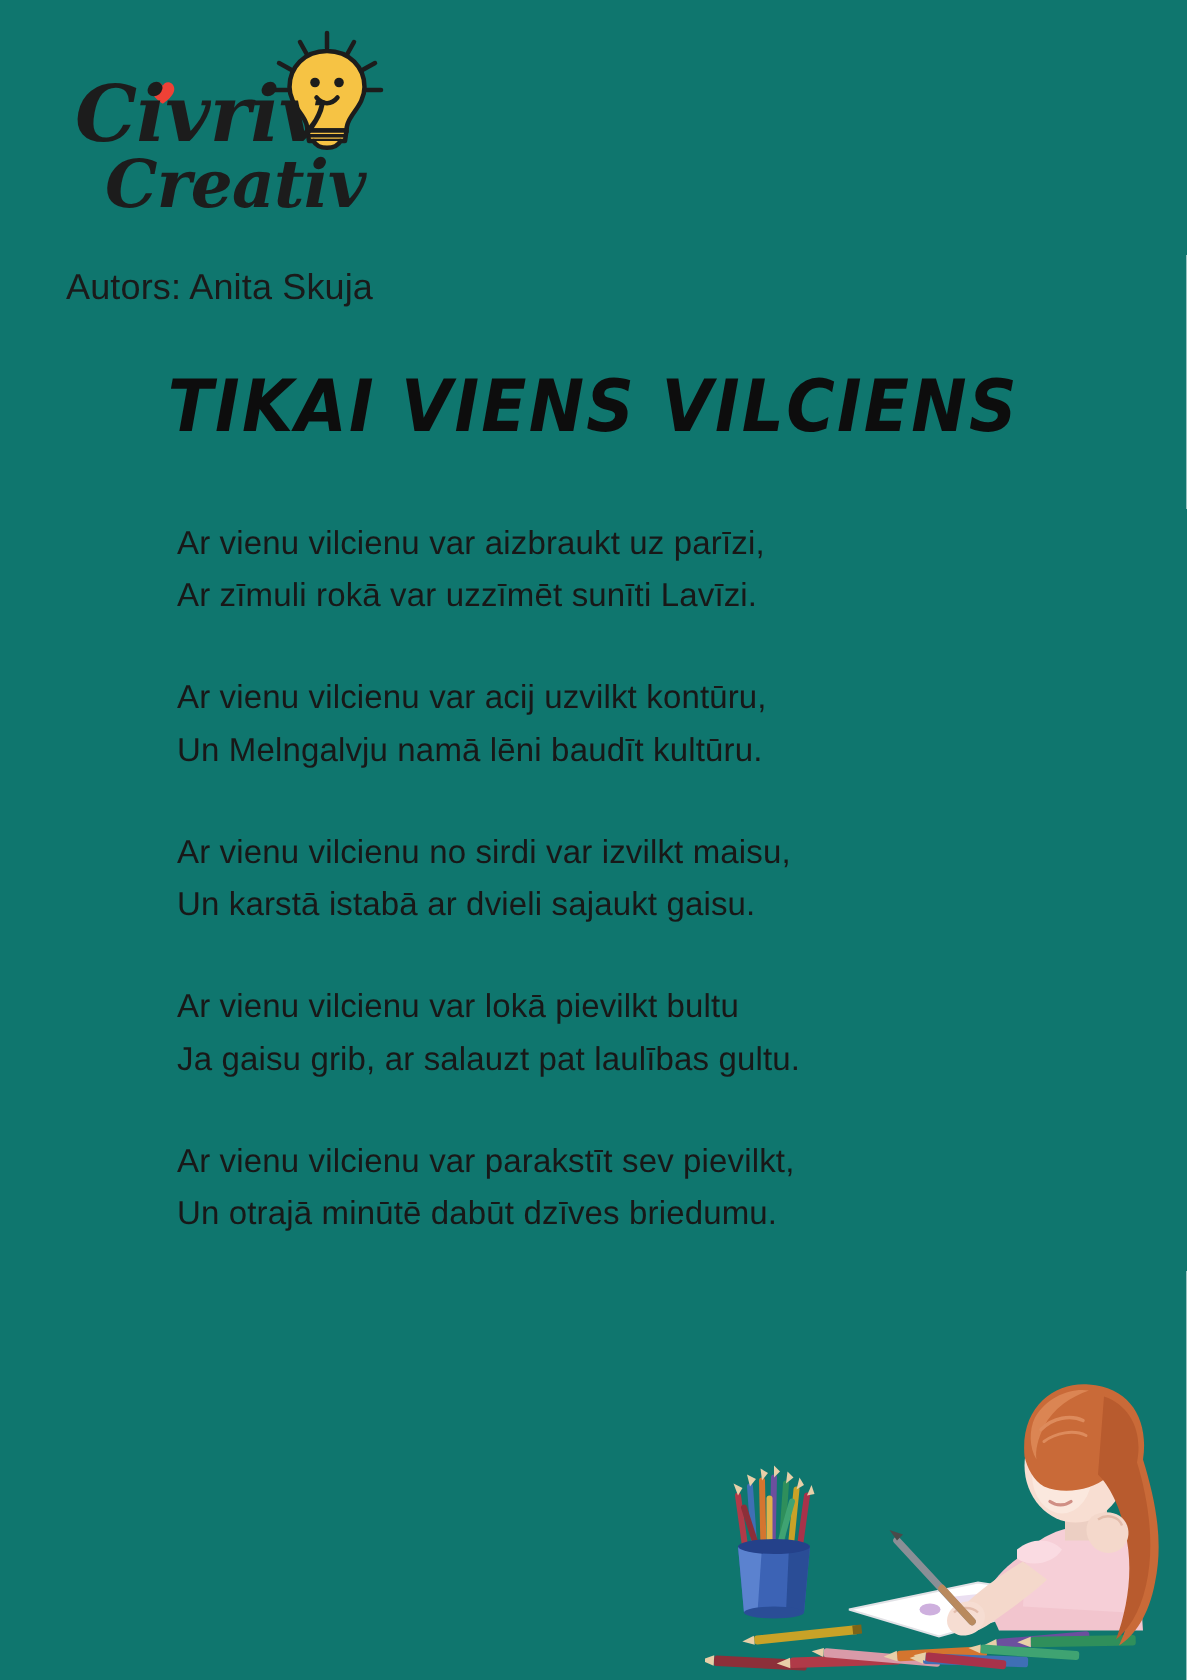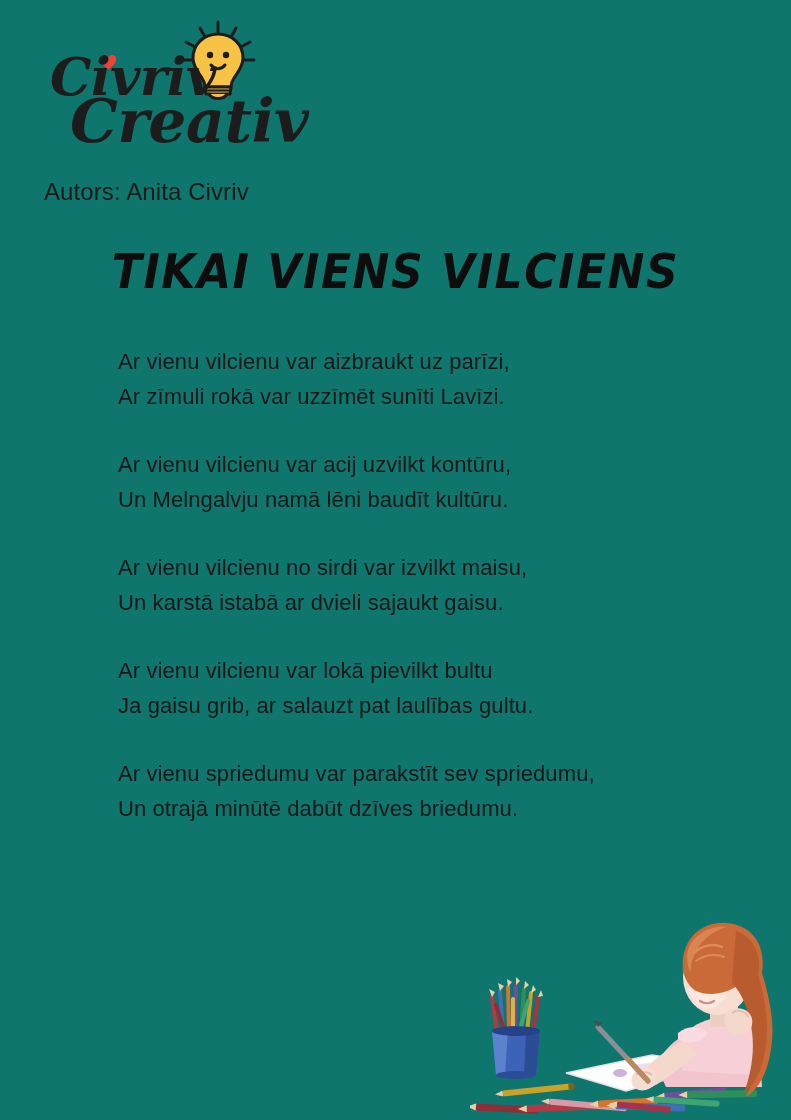--- a/index.html
+++ b/index.html
@@ -42,22 +42,22 @@
     letter-spacing: -0.5px;
     white-space: nowrap;
   }
   .logo-word-1 {
     left: 6px;
     top: 28px;
     font-size: 52px;
   }
   .logo-word-2 {
     left: 26px;
-    top: 68px;
-    font-size: 60px;
+    top: 80px;
+    font-size: 44px;
   }
   .logo-heart {
     position: absolute;
     left: 56px;
     top: 36px;
     width: 17px;
     height: 16px;
   }
 
   
@@ -149,21 +149,21 @@
     <div class="logo-heart">
       <svg viewBox="0 0 17 16" width="17" height="16" aria-hidden="true">
         <path d="M8.5 15.2 C8.5 15.2 0.8 10.6 0.8 5.4 C0.8 2.4 3 0.8 5 0.8 C6.7 0.8 7.9 1.9 8.5 3.1 C9.1 1.9 10.3 0.8 12 0.8 C14 0.8 16.2 2.4 16.2 5.4 C16.2 10.6 8.5 15.2 8.5 15.2 Z" fill="#ef4136"></path>
       </svg>
     </div>
 
     <div class="logo-word logo-word-1">Civriv</div>
     <div class="logo-word logo-word-2">Creativ</div>
   </div>
 
-  <div class="author">Autors: Anita Civriv</div>
+  <div class="author">Autors: Anita Skuja</div>
 
   <div class="title">TIKAI VIENS VILCIENS</div>
 
   <div class="poem">
     <div class="stanza">
       <div class="line">Ar vienu vilcienu var aizbraukt uz parīzi,</div>
       <div class="line">Ar zīmuli rokā var uzzīmēt sunīti Lavīzi.</div>
     </div>
     <div class="stanza">
       <div class="line">Ar vienu vilcienu var acij uzvilkt kontūru,</div>
@@ -171,21 +171,21 @@
     </div>
     <div class="stanza">
       <div class="line">Ar vienu vilcienu no sirdi var izvilkt maisu,</div>
       <div class="line">Un karstā istabā ar dvieli sajaukt gaisu.</div>
     </div>
     <div class="stanza">
       <div class="line">Ar vienu vilcienu var lokā pievilkt bultu</div>
       <div class="line">Ja gaisu grib, ar salauzt pat laulības gultu.</div>
     </div>
     <div class="stanza">
-      <div class="line">Ar vienu spriedumu var parakstīt sev spriedumu,</div>
+      <div class="line">Ar vienu vilcienu var parakstīt sev pievilkt,</div>
       <div class="line">Un otrajā minūtē dabūt dzīves briedumu.</div>
     </div>
   </div>
 
   <div class="photo">
     <svg viewBox="0 0 321 205" width="321" height="205" aria-hidden="true">
 
       <g>
 
         <g stroke-linecap="round" stroke-width="4">

